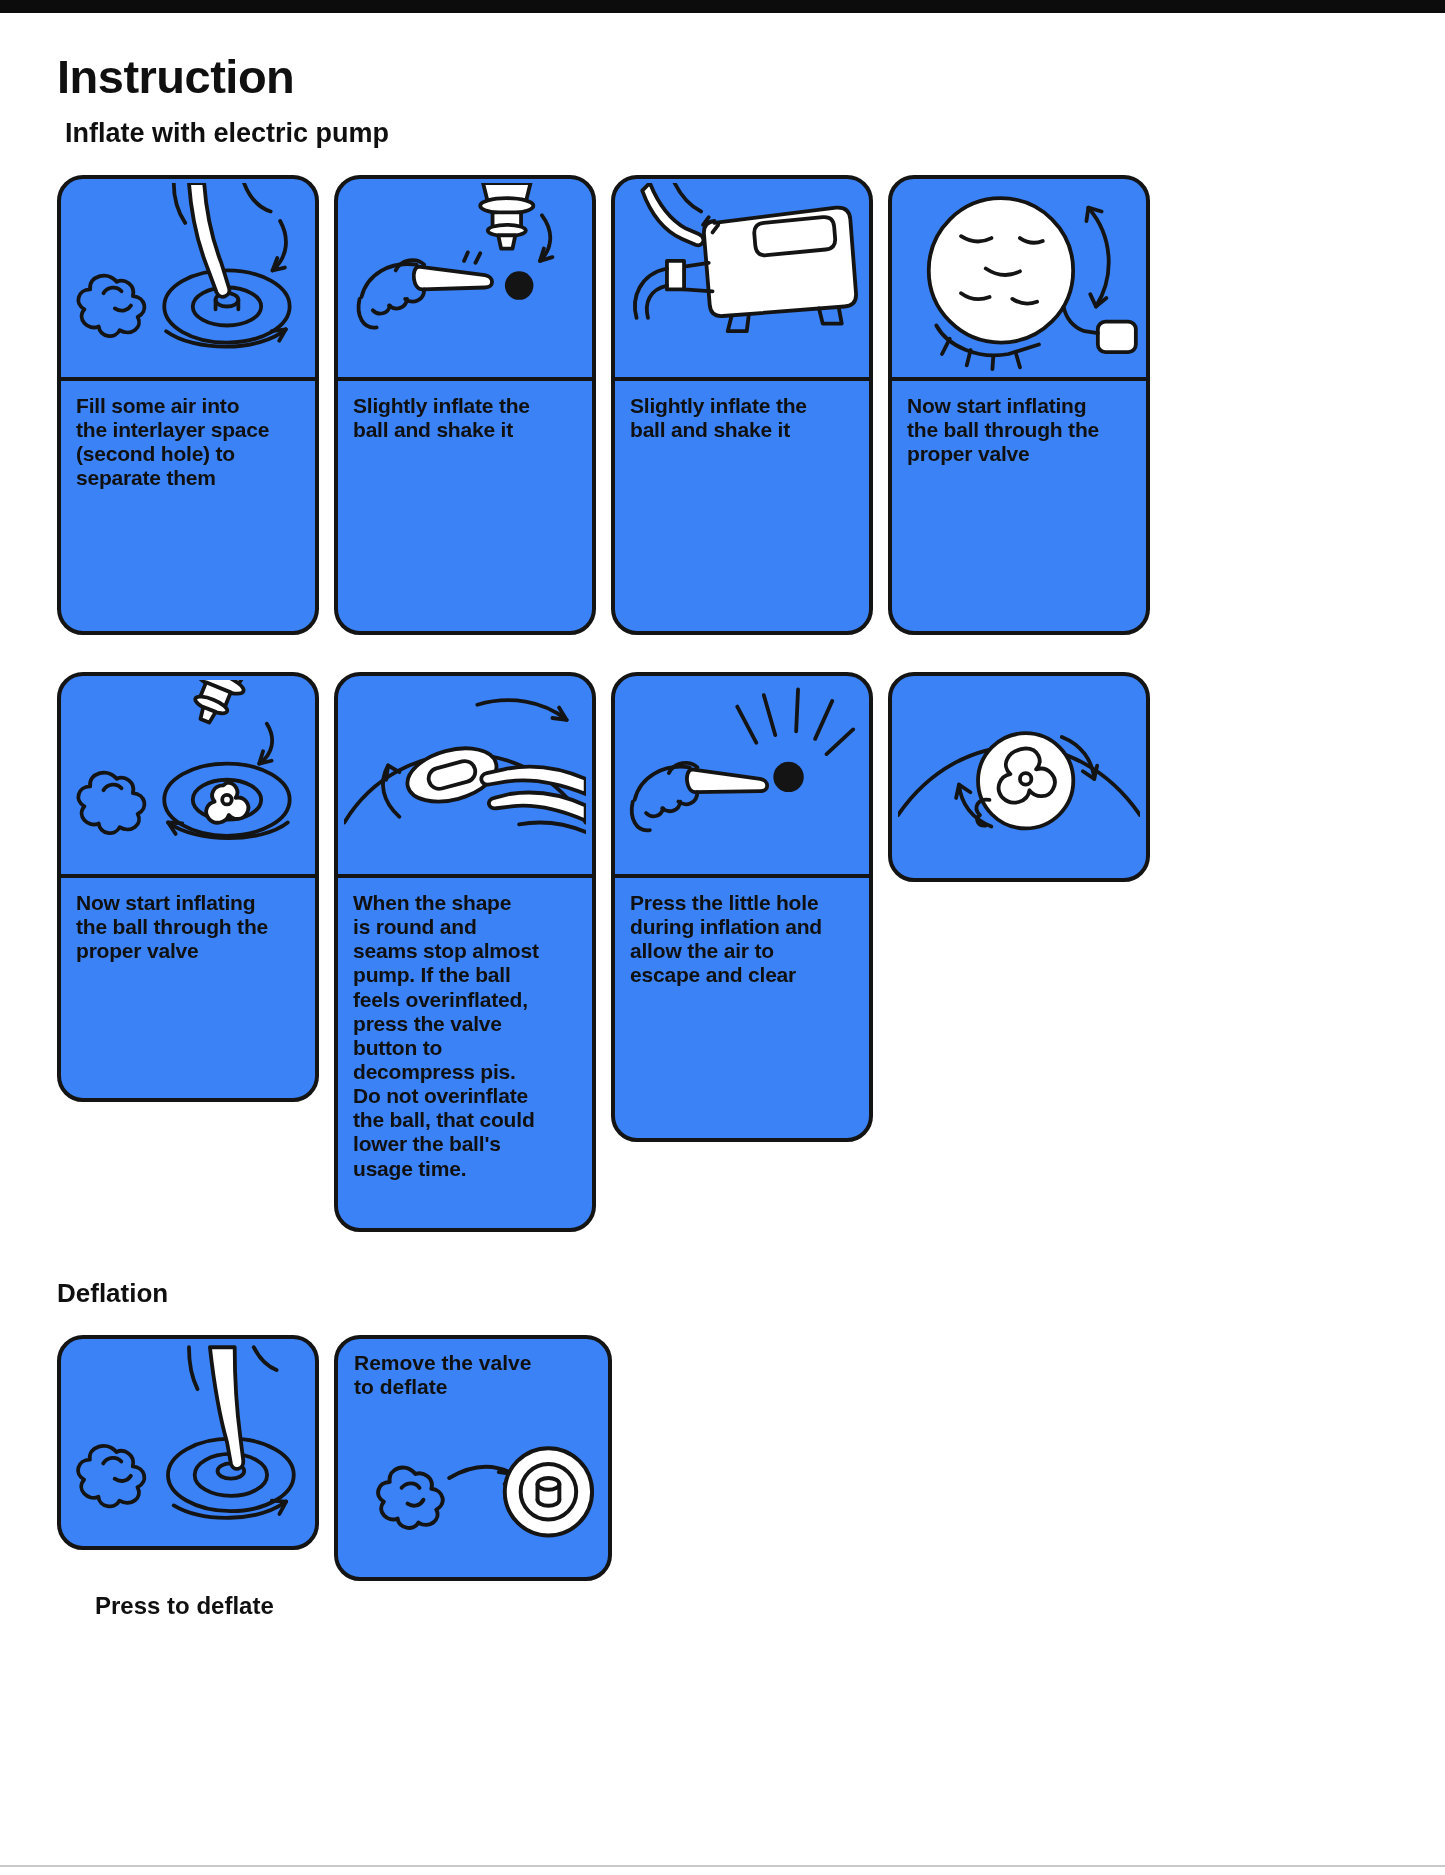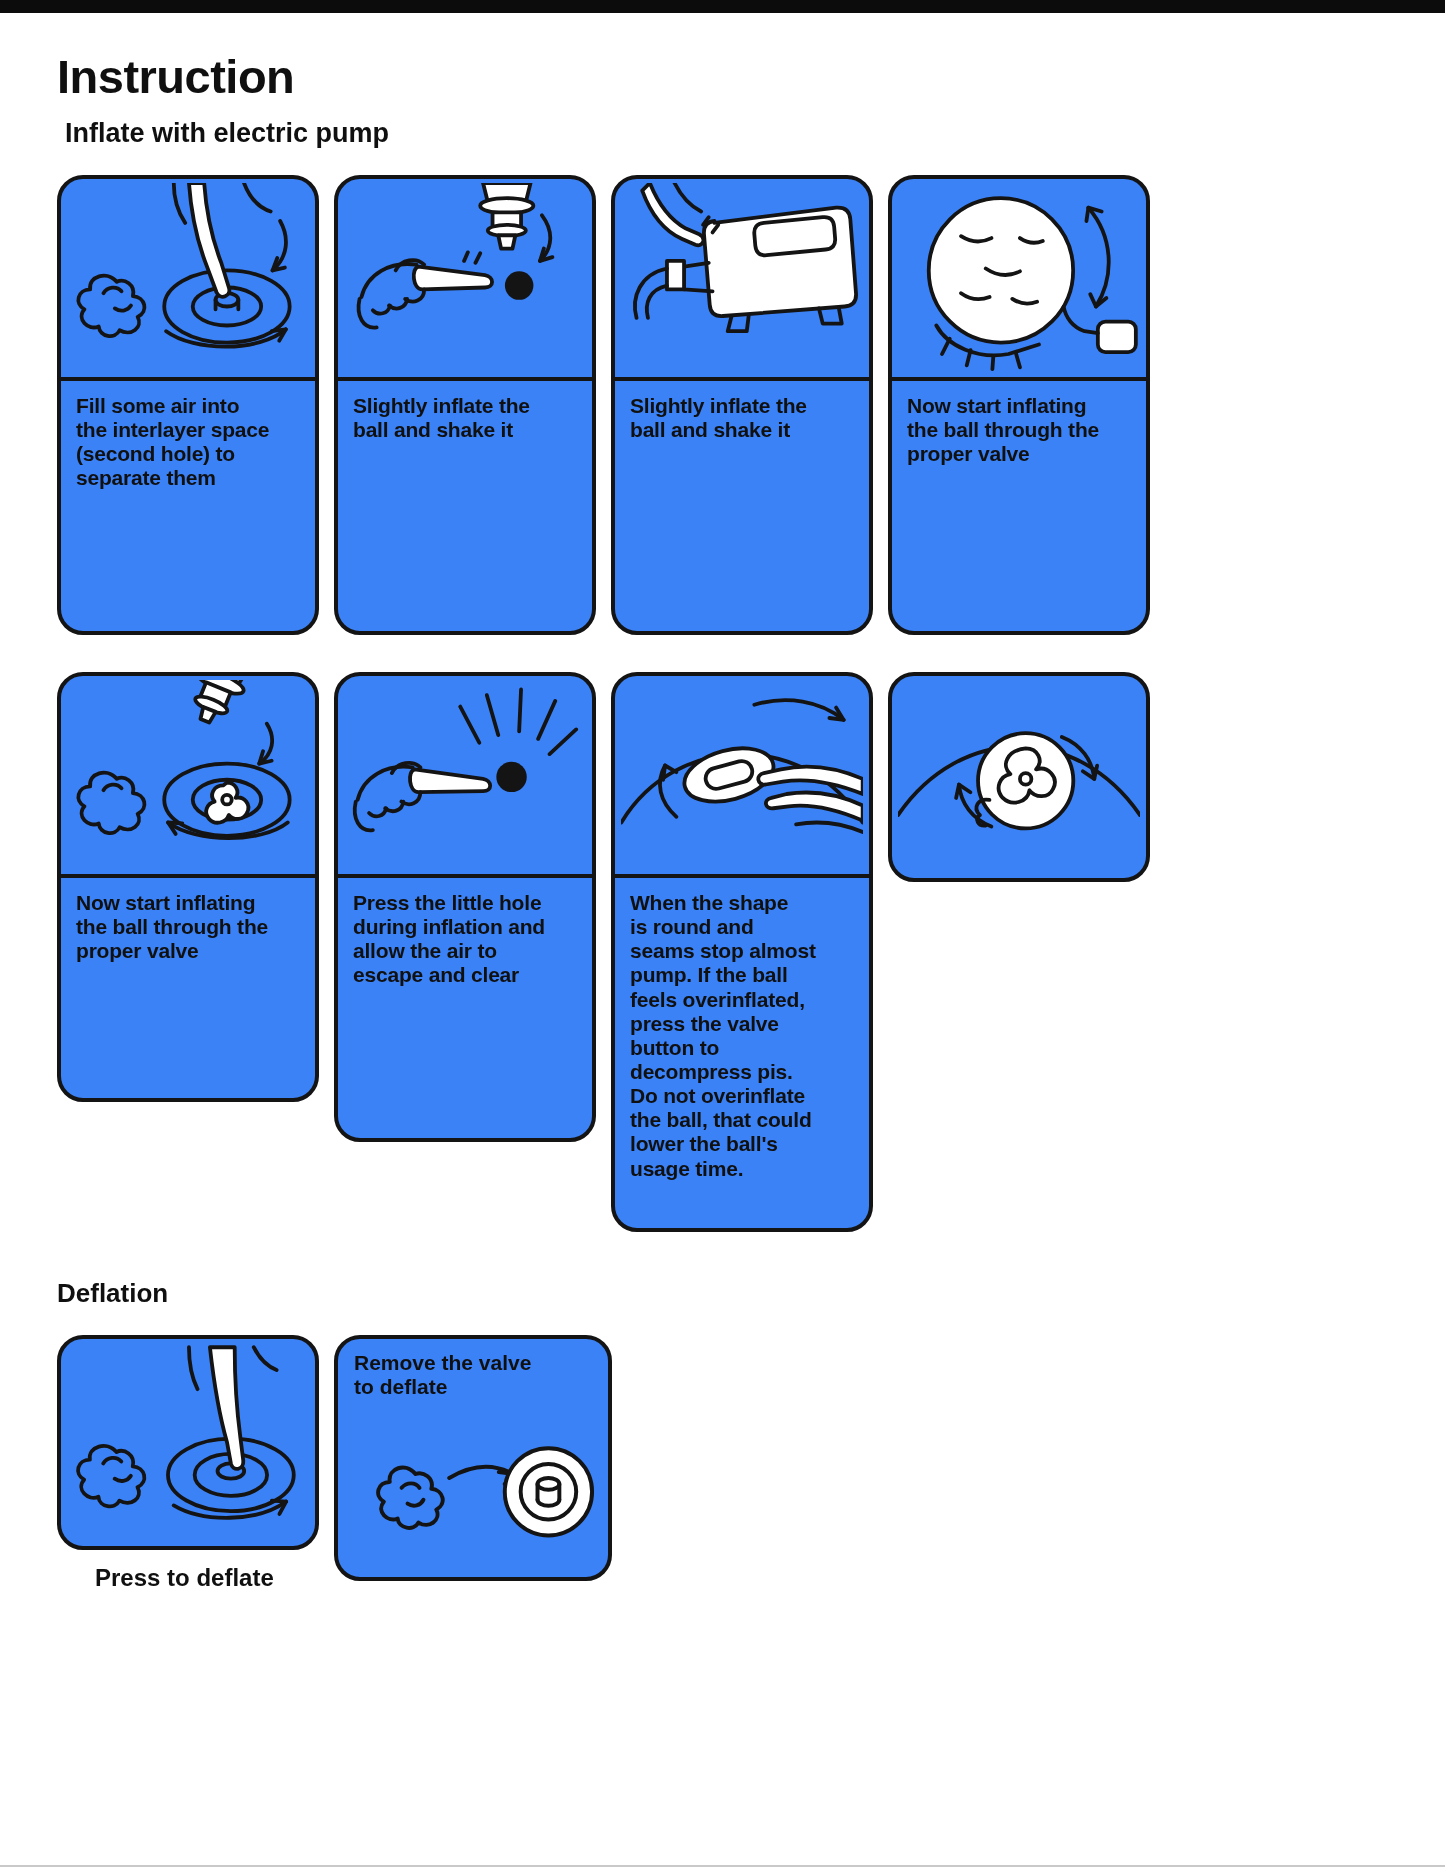--- a/index.html
+++ b/index.html
@@ -24,21 +24,21 @@
   }
   .h460 { height:460px; } .h430 { height:430px; } .h470 { height:470px; }
   .h560 { height:560px; } .h210 { height:210px; } .h215 { height:215px; }
   .illus { height:202px; flex:none; border-bottom:4px solid #141414; padding:4px 6px; }
   .illus.no-divider { border-bottom:none; height:100%; }
   .illus svg { width:100%; height:100%; display:block; }
   .caption {
     font-weight:bold; font-size:21px; line-height:1.15;
     letter-spacing:-0.2px; padding:13px 10px 0 15px; white-space:pre-line;
   }
-  .deflate-col { display:flex; flex-direction:column; flex:none; }
+  .deflate-col { display:flex; flex-direction:column; flex:none;gap:28px; }
   .below-caption { font-weight:bold; font-size:24px; margin:14px 0 0 38px; }
   .panel-deflate2 { width:278px; height:246px; padding:10px 6px 6px 16px; display:flex; flex-direction:column; }
   .panel-deflate2 .caption-top { font-weight:bold; font-size:21px; line-height:1.15; white-space:pre-line; padding:2px 0 2px 0; }
   .panel-deflate2 .illus2 { flex:1; }
   .panel-deflate2 .illus2 svg { width:100%; height:100%; display:block; }
   .ln { fill:none; stroke:#141414; stroke-width:4; stroke-linecap:round; stroke-linejoin:round; }
   .fw { fill:#ffffff; }
   .fb { fill:#141414; stroke:none; }
 </style>
 </head>
@@ -174,42 +174,20 @@
               <path d="M232 150 C204 172 136 172 106 150"></path>
               <path d="M106 150 L121 151 M106 150 L114 162"></path>
             </g>
           </svg>
         </div>
         <div class="caption">Now start inflating
 the ball through the
 proper valve</div>
       </div>
 
-      <div class="panel h470">
-        <div class="illus">
-          <svg viewBox="0 0 254 200">
-            <g class="ln">
-              <path d="M150 16 L162 58 M186 10 L184 54 M222 22 L204 62 M244 52 L216 78 M122 28 L142 66"></path>
-              <circle class="fb" cx="176" cy="102" r="16"></circle>
-              <path class="fw" d="M74 94 L146 104 C156 106 156 117 146 117 L78 118 C68 118 66 96 74 94 Z"></path>
-              <path d="M14 126 C20 102 44 88 72 92"></path>
-              <path d="M12 128 C8 146 16 160 30 158"></path>
-              <path d="M80 118 C80 130 68 134 60 128"></path>
-              <path d="M62 128 C61 138 50 141 43 135"></path>
-              <path d="M44 135 C42 144 32 146 26 140"></path>
-              <path d="M50 98 C56 86 72 84 80 92"></path>
-            </g>
-          </svg>
-        </div>
-        <div class="caption">Press the little hole
-during inflation and
-allow the air to
-escape and clear</div>
-      </div>
-
       <div class="panel h560">
         <div class="illus">
           <svg viewBox="0 0 254 200">
             <g class="ln">
               <path d="M0 150 C58 54 196 54 254 150"></path>
               <g transform="rotate(-15 113 99)">
                 <ellipse class="fw" cx="113" cy="100" rx="48" ry="26"></ellipse>
                 <rect class="fw" x="88" y="89" width="50" height="22" rx="11"></rect>
               </g>
               <path class="fw" d="M254 104 C226 92 196 88 168 94 L150 98 C141 100 143 111 152 110 L170 107 C196 103 224 108 254 120 Z"></path>
@@ -227,20 +205,42 @@
 seams stop almost
 pump. If the ball
 feels overinflated,
 press the valve
 button to
 decompress pis.
 Do not overinflate
 the ball, that could
 lower the ball's
 usage time.</div>
+      </div>
+
+      <div class="panel h470">
+        <div class="illus">
+          <svg viewBox="0 0 254 200">
+            <g class="ln">
+              <path d="M150 16 L162 58 M186 10 L184 54 M222 22 L204 62 M244 52 L216 78 M122 28 L142 66"></path>
+              <circle class="fb" cx="176" cy="102" r="16"></circle>
+              <path class="fw" d="M74 94 L146 104 C156 106 156 117 146 117 L78 118 C68 118 66 96 74 94 Z"></path>
+              <path d="M14 126 C20 102 44 88 72 92"></path>
+              <path d="M12 128 C8 146 16 160 30 158"></path>
+              <path d="M80 118 C80 130 68 134 60 128"></path>
+              <path d="M62 128 C61 138 50 141 43 135"></path>
+              <path d="M44 135 C42 144 32 146 26 140"></path>
+              <path d="M50 98 C56 86 72 84 80 92"></path>
+            </g>
+          </svg>
+        </div>
+        <div class="caption">Press the little hole
+during inflation and
+allow the air to
+escape and clear</div>
       </div>
 
       <div class="panel h210">
         <div class="illus no-divider">
           <svg viewBox="0 0 254 200">
             <g class="ln">
               <path d="M0 140 C66 44 188 44 254 140"></path>
               <circle class="fw" cx="134" cy="104" r="50"></circle>
               <path class="fw" d="M134 70 c13 0 19 13 11 22 c12 -4 24 8 18 20 c-5 11 -19 10 -25 2 c-2 13 -19 17 -28 8 c-9 -10 -3 -23 8 -25 c-10 -9 -4 -25 16 -27 z"></path>
               <circle cx="134" cy="102" r="6"></circle>

